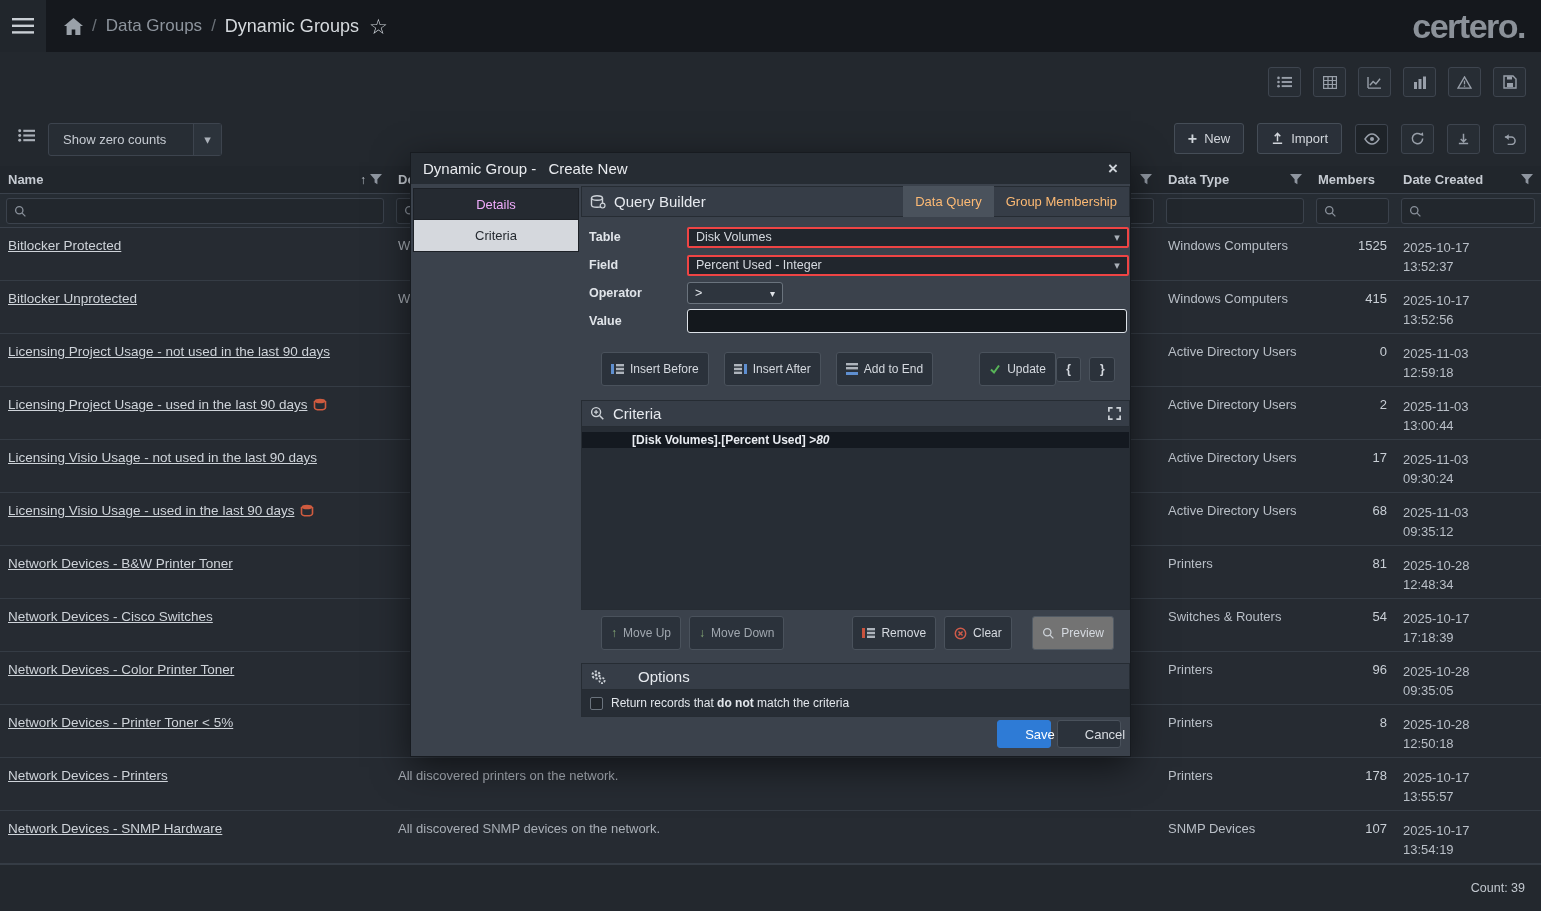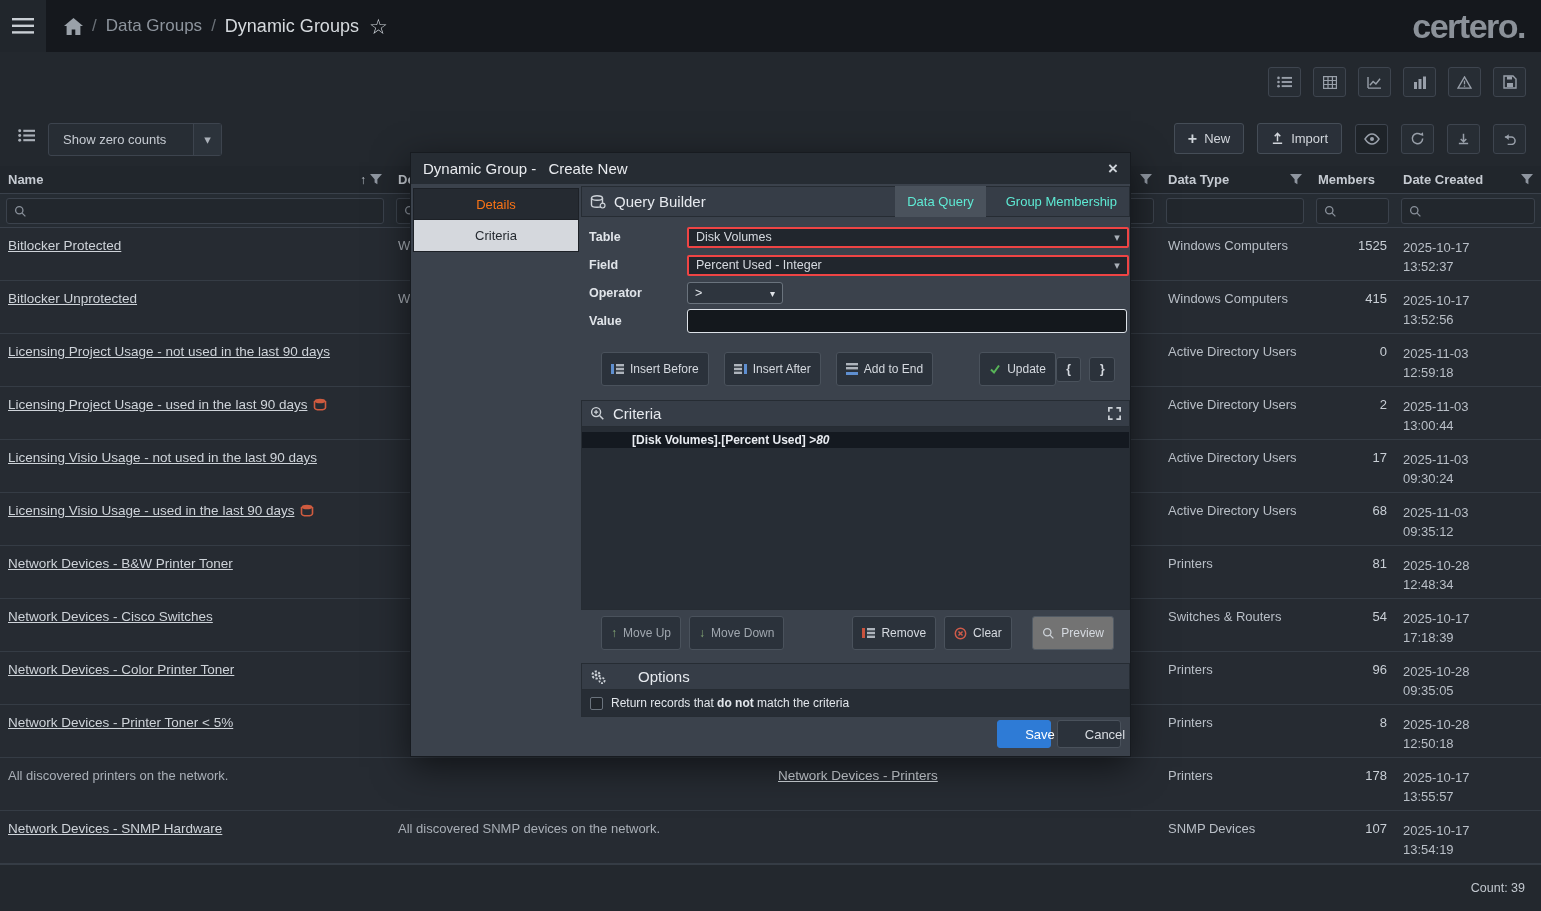--- a/index.html
+++ b/index.html
@@ -56,28 +56,28 @@
   .td.c-date { color:#b9bfc7; line-height:19px; }
   .grid-footer { height:47px; background:#23282e; border-top:1px solid #353c45; display:flex; justify-content:flex-end; align-items:flex-start; padding:16px 16px 0 0; color:#c2c8cf; font-size:12.5px; }
 
   
   .modal { position:absolute; left:410px; top:152px; width:721px; height:605px; background:#3b424c; border:1px solid #171b20; box-shadow:0 10px 34px rgba(0,0,0,.55); z-index:10; }
   .modal-header { height:31px; background:#262c33; display:flex; align-items:center; padding:0 12px; font-size:15px; color:#e9ebef; }
   .title-em { margin-left:12px; }
   .mclose { margin-left:auto; color:#cfd4da; font-size:17px; font-weight:bold; line-height:1; }
   .side-tabs { position:absolute; left:2px; top:35px; width:166px; border:1px solid #1d2127; }
   .stab { height:31px; display:flex; align-items:center; justify-content:center; font-size:13px; }
-  .stab.inactive { background:#252a31; color:#f97316; border-bottom:1px solid #1d2127; }
+  .stab.inactive { background:#252a31; color:#f0abfc; border-bottom:1px solid #1d2127; }
   .stab.active { background:#d5d8dd; color:#252a30; }
 
   .qb { position:absolute; left:170px; top:33px; width:549px; }
   .qb-header, .sec-head { height:31px; background:#363d47; border:1px solid #262c33; display:flex; align-items:center; gap:8px; padding-left:8px; font-size:15px; color:#e6e9ee; }
   .sec-head { height:27px; margin-top:14px; }
   .qb-tabs { margin-left:auto; display:flex; height:31px; }
-  .qb-tab { display:flex; align-items:center; padding:12px 12px; font-size:13px; color:#5eead4;margin-left:8px; }
+  .qb-tab { display:flex; align-items:center; padding:12px 12px; font-size:13px; color:#fdba74; }
   .qb-tab.active { background:#4a525c; }
   .form { margin-top:6px; display:flex; flex-direction:column; }
   .frow { height:28px; display:flex; align-items:center; padding-left:8px; }
   .flabel { width:98px; font-weight:bold; font-size:12.5px; color:#e0e4e9; }
   .dd { width:442px; height:21px; background:#21262d; border:2px solid #ef4444; border-radius:2px; display:flex; align-items:center; padding-left:7px; font-size:12.5px; color:#d6dae0; }
   .dd .dd-caret { margin-left:auto; width:20px; align-self:stretch; display:flex; align-items:center; justify-content:center; color:#aab0b8; font-size:11px; }
   .opsel { width:96px; height:22px; background:#2e353e; border:1px solid #6a737d; border-radius:3px; display:flex; align-items:center; padding:0 7px; font-size:12.5px; color:#e4e8ed; }
   .opsel .dd-caret { margin-left:auto; color:#dfe3e8; font-size:10px; }
   .vinput { width:440px; height:24px; background:#14181d; border:1px solid #dde2e8; border-radius:3px; color:#e4e8ed; font-size:12.5px; padding:0 7px; outline:none; font-family:inherit; }
   .btnrow { display:flex; align-items:center; margin-top:17px; padding:0 15px 0 20px; }
@@ -447,24 +447,24 @@
       <div class="td c-desc" data-interactable="false"></div>
       <div class="td c-type" data-interactable="false">Printers</div>
       <div class="td c-members" data-interactable="false">8</div>
       <div class="td c-date" data-interactable="false">
             <div class="d1">2025-10-28</div>
             <div class="d2">12:50:18</div>
           </div>
     </div>
 
     <div class="tr" data-interactable="false">
+      <div class="td c-name">
+        <a class="rowlink" data-interactable="true">Network Devices - Printers</a>
+      </div>
       <div class="td c-desc" data-interactable="false">All discovered printers on the network.</div>
-      <div class="td c-name">
-        <a class="rowlink" data-interactable="true">Network Devices - Printers</a>
-      </div>
       <div class="td c-type" data-interactable="false">Printers</div>
       <div class="td c-members" data-interactable="false">178</div>
       <div class="td c-date" data-interactable="false">
             <div class="d1">2025-10-17</div>
             <div class="d2">13:55:57</div>
           </div>
     </div>
 
     <div class="tr" data-interactable="false">
       <div class="td c-name">

